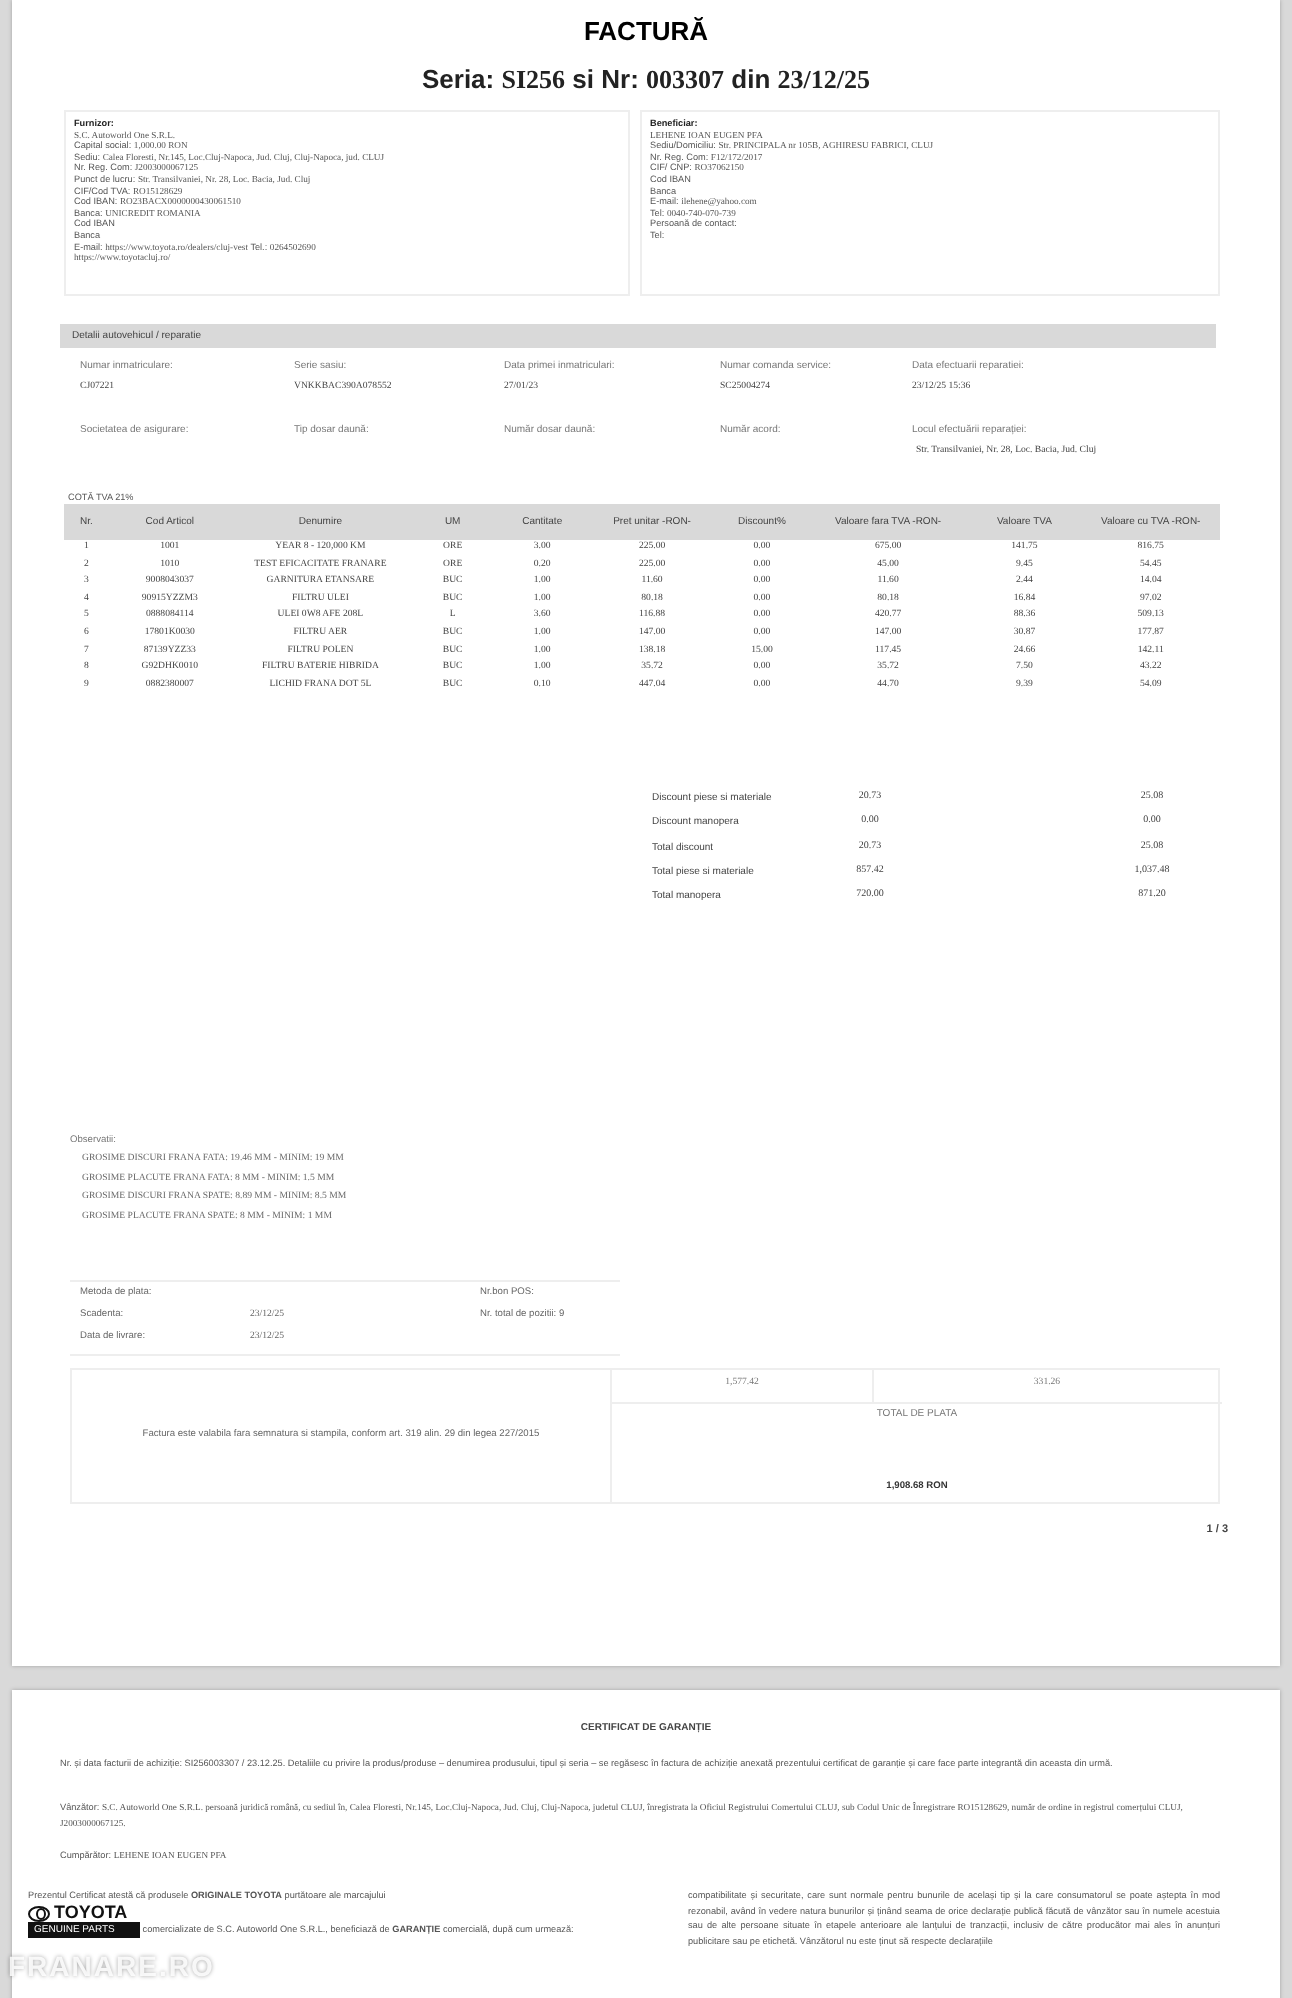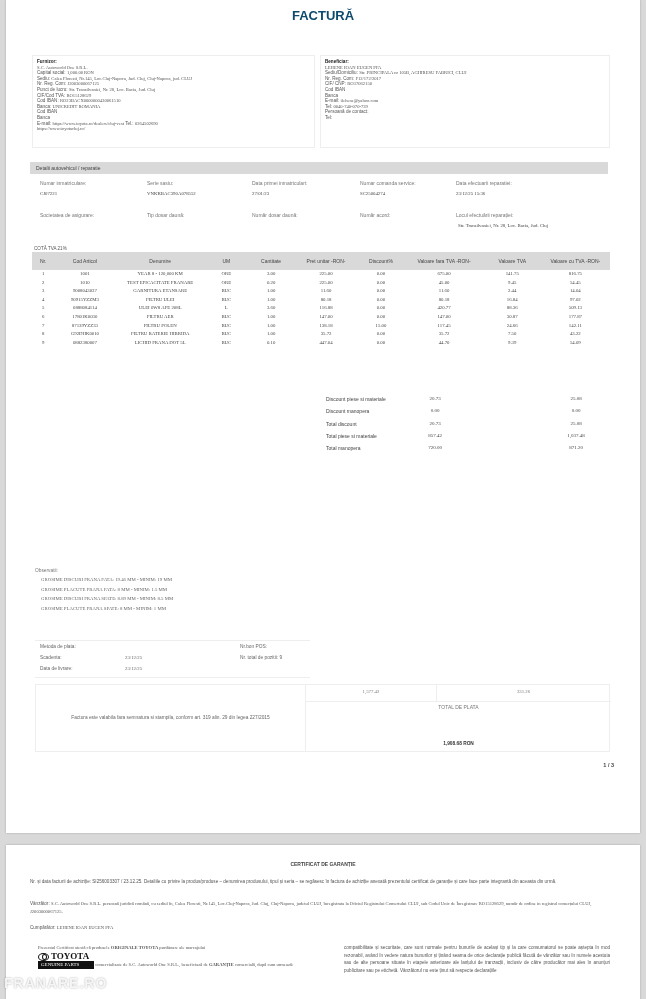--- a/index.html
+++ b/index.html
@@ -10,21 +10,21 @@
     color: #333;
     position: relative;
   }
   .page {
     position: absolute; left: 6px; width: 634px; background: #fff;
     box-shadow: 0 0 2px rgba(0,0,0,0.25);
   }
   .page1 { top: 0; height: 833px; }
   .page2 { top: 845px; height: 160px; }
   .serif { font-family: "Liberation Serif", serif; }
-  .title { position: absolute; top: 8px; left: 0; width: 100%; text-align: center; font-weight: bold; font-size: 13px; color: #0c4a6e; }
+  .title { position: absolute; top: 8px; left: 0; width: 100%; text-align: center; font-weight: bold; font-size: 13px; color: #000000; }
   .subtitle { position: absolute; top: 32px; left: 0; width: 100%; text-align: center; font-weight: bold; font-size: 13px; color: #222; }
   .subtitle .num { font-family: "Liberation Serif", serif; }
   .party { position: absolute; top: 55px; height: 93px; border: 1px solid #eee; font-size: 4.6px; line-height: 5.6px; padding: 3px 4px; box-sizing: border-box; color: #555; }
   .party .head { font-weight: bold; color: #222; }
   .party .v { font-family: "Liberation Serif", serif; }
   .supplier { left: 32px; width: 283px; }
   .beneficiary { left: 320px; width: 290px; }
   .section-bar { position: absolute; left: 30px; width: 578px; top: 162px; height: 12px; background: #d9d9d9; font-size: 5px; line-height: 12px; padding-left: 6px; box-sizing: border-box; color: #444; }
   .vgrid { position: absolute; left: 30px; width: 578px; font-size: 5px; color: #777; }
   .vgrid .cell { position: absolute; }
@@ -58,20 +58,28 @@
   .toyota-mark { width: 11px; height: 8px; border: 1.5px solid #111; border-radius: 50%; margin-right: 2px; position: relative; box-sizing: border-box; }
   .toyota-mark::after { content: ""; position: absolute; left: 2.5px; top: 0.5px; width: 3px; height: 4px; border: 1px solid #111; border-radius: 50%; }
   .genuine { display: inline-block; background: #111; color: #fff; font-size: 5px; padding: 0 3px; height: 8px; line-height: 8px; width: 50px; }
   .watermark { position: absolute; left: 4px; top: 975px; font-size: 14px; color: rgba(255,255,255,0.85); font-weight: bold; letter-spacing: 1px; text-shadow: 0 0 2px rgba(0,0,0,0.35); }
 </style>
 </head>
 <body>
 
 <div class="page page1">
   <div class="title">FACTURĂ</div>
+  <div class="subtitle">
+    <span>Seria:</span>
+    <span class="num">SI256</span>
+    <span>si Nr:</span>
+    <span class="num">003307</span>
+    <span>din</span>
+    <span class="num">23/12/25</span>
+  </div>
 
   <div class="party supplier" style="left:26px;">
     <div class="head">Furnizor:</div>
     <div class="v">S.C. Autoworld One S.R.L.</div>
     <div><span>Capital social:</span> <span class="v">1,000.00 RON</span></div>
     <div><span>Sediu:</span> <span class="v">Calea Floresti, Nr.145, Loc.Cluj-Napoca, Jud. Cluj, Cluj-Napoca, jud. CLUJ</span></div>
     <div><span>Nr. Reg. Com:</span> <span class="v">J2003000067125</span></div>
     <div><span>Punct de lucru:</span> <span class="v">Str. Transilvaniei, Nr. 28, Loc. Bacia, Jud. Cluj</span></div>
     <div><span>CIF/Cod TVA:</span> <span class="v">RO15128629</span></div>
     <div><span>Cod IBAN:</span> <span class="v">RO23BACX0000000430061510</span></div>
@@ -340,21 +348,21 @@
   <div class="cert-title">CERTIFICAT DE GARANȚIE</div>
   <div class="cert-p" style="top:33px; left:24px;">Nr. și data facturii de achiziție: SI256003307 / 23.12.25. Detaliile cu privire la produs/produse – denumirea produsului, tipul și seria – se regăsesc în factura de achiziție anexată prezentului certificat de garanție și care face parte integrantă din aceasta din urmă.</div>
   <div class="cert-p" style="top:55px; left:24px;">
     <span>Vânzător:</span>
     <span class="serif">S.C. Autoworld One S.R.L. persoană juridică română, cu sediul în, Calea Floresti, Nr.145, Loc.Cluj-Napoca, Jud. Cluj, Cluj-Napoca, judetul CLUJ, înregistrata la Oficiul Registrului Comertului CLUJ, sub Codul Unic de Înregistrare RO15128629, număr de ordine in registrul comerțului CLUJ, J2003000067125.</span>
   </div>
   <div class="cert-p" style="top:79px; left:24px;">
     <span>Cumpărător:</span>
     <span class="serif">LEHENE IOAN EUGEN PFA</span>
   </div>
-  <div class="cert-col" style="left:32px; top:99px; width:275px;font-family:Liberation Serif, serif;">
+  <div class="cert-col" style="left:8px; top:99px; width:275px;">
     <div>
       <span>Prezentul Certificat atestă că produsele</span>
       <b>ORIGINALE TOYOTA</b>
       <span>purtătoare ale marcajului</span>
     </div>
     <div class="toyota-logo">
       <span class="toyota-mark"></span>
       <span>TOYOTA</span>
     </div>
     <div>

